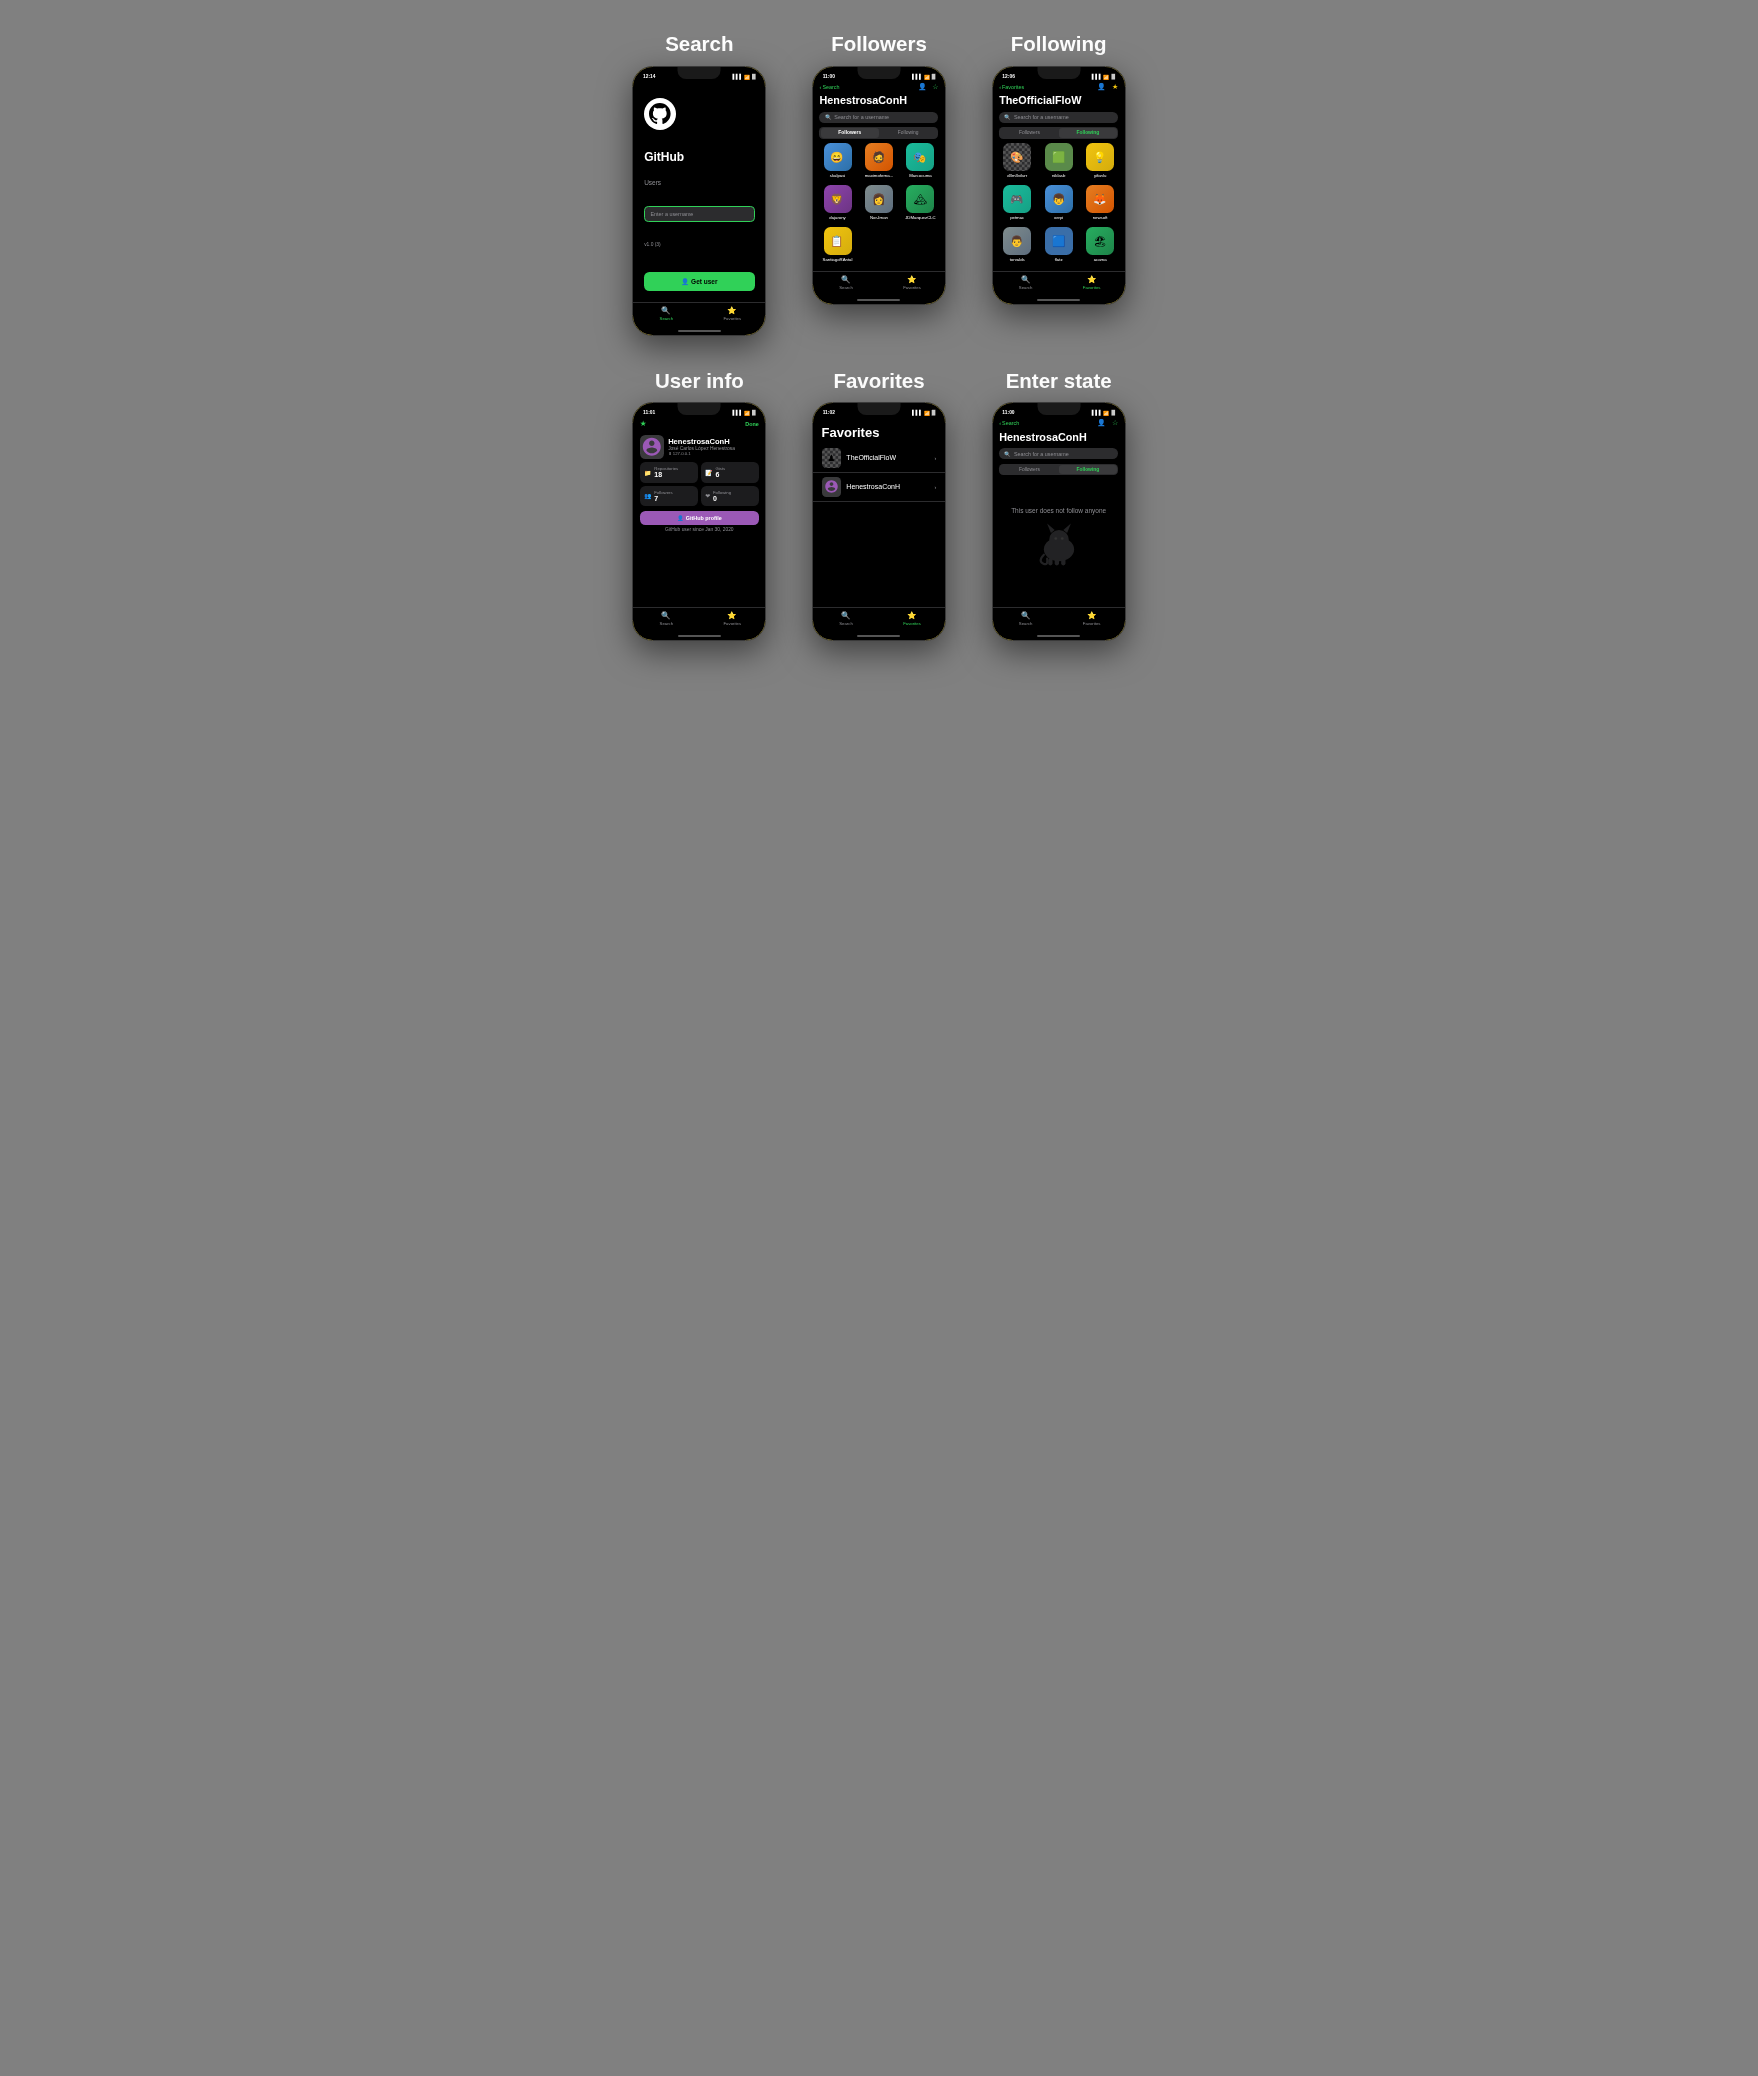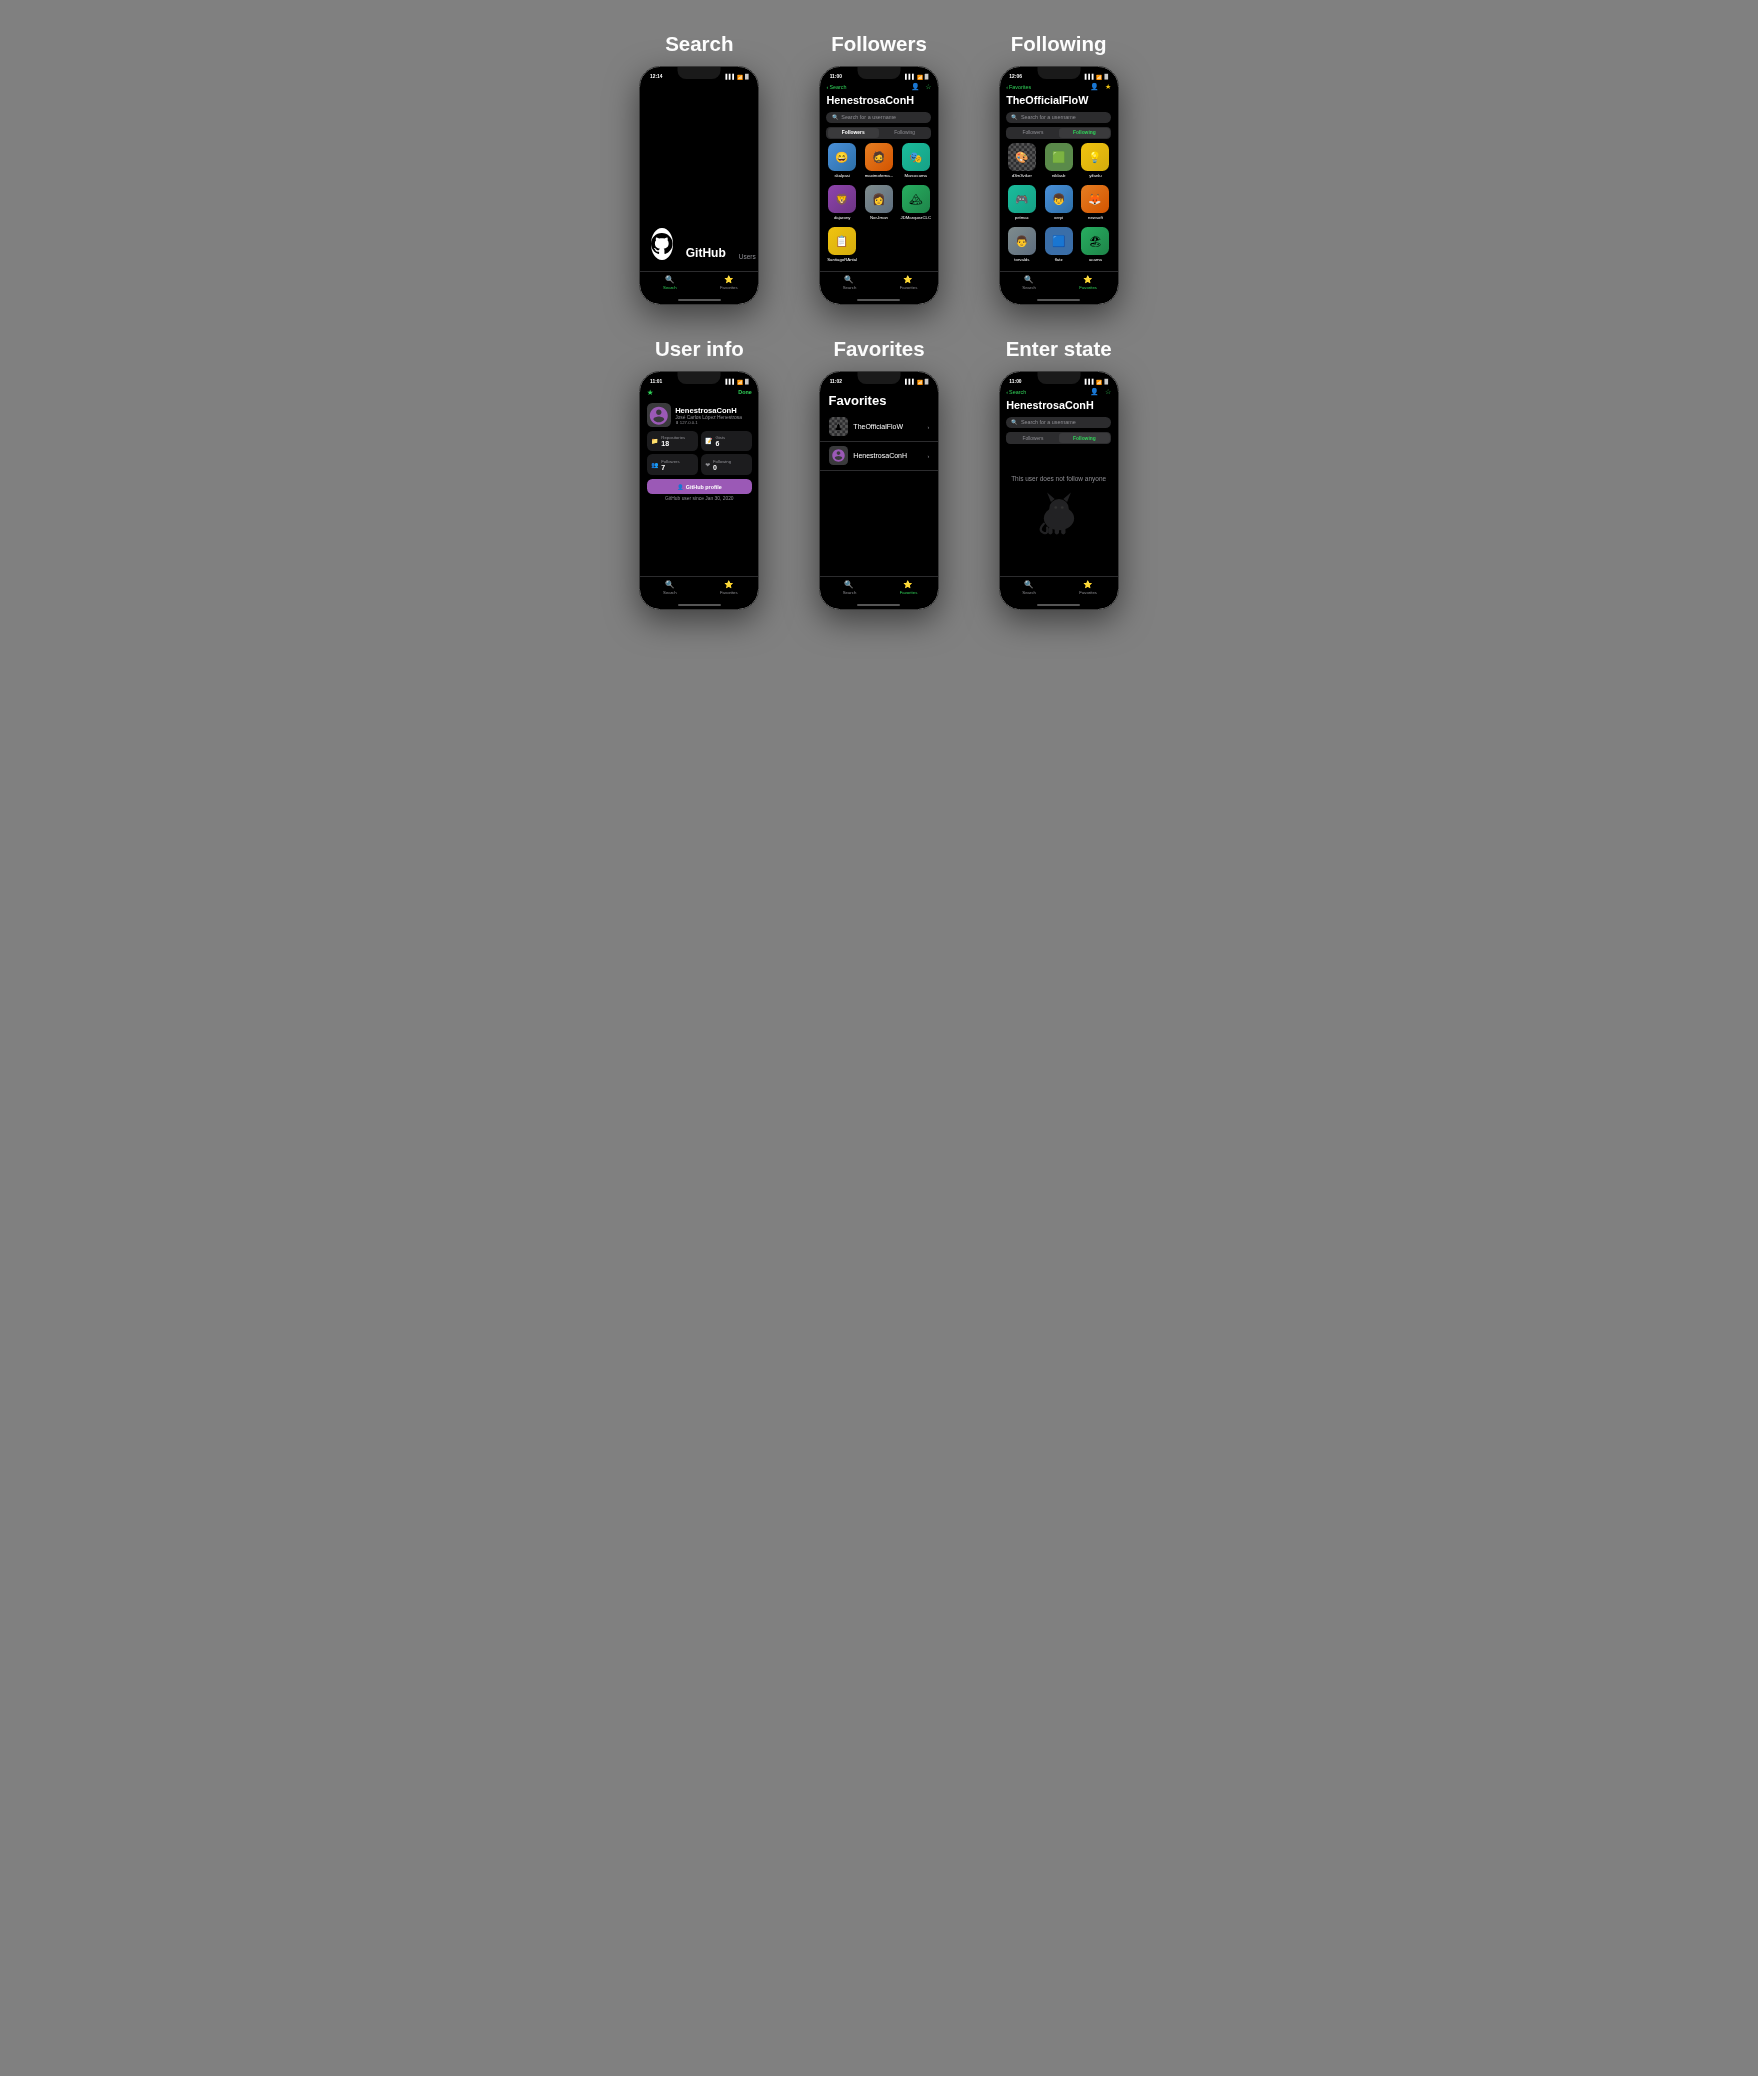--- a/index.html
+++ b/index.html
@@ -26,22 +26,22 @@
     .section-title {
       font-size: 20.5px;
       font-weight: 800;
       color: white;
       margin-bottom: 9.7px;
       text-align: center;
     }
 
     
     .phone {
-      width: 120px;
-      background: #ffffff;
+      width: 134px;
+      background: #fde047;
       border-radius: 20.5px;
       border: 1.6px solid #3a3a3a;
       overflow: hidden;
       position: relative;
       box-shadow: 0 10.8px 32px rgba(0,0,0,0.5), inset 0 0.5px 0 rgba(255,255,255,0.1);
     }
     .phone::before {
       content: '';
       position: absolute;
       top: 0; left: 50%;
@@ -187,24 +187,24 @@
       font-size: 4.3px;
       color: #8e8e93;
     }
     .bottom-tab-label.active {
       color: #30d158;
     }
 
     
     .search-screen-content {
       display: flex;
-      flex-direction: row;
-      align-items: flex-end;
+      flex-direction: column;
+      align-items: flex-start;
       padding: 16px 10.8px 10.8px;
-      gap: 13px;
+      gap: 20px;
       flex: 1;
     }
     .github-logo {
       width: 32px;
       height: 32px;
       background: white;
       border-radius: 50%;
       display: flex;
       align-items: center;
       justify-content: center;

